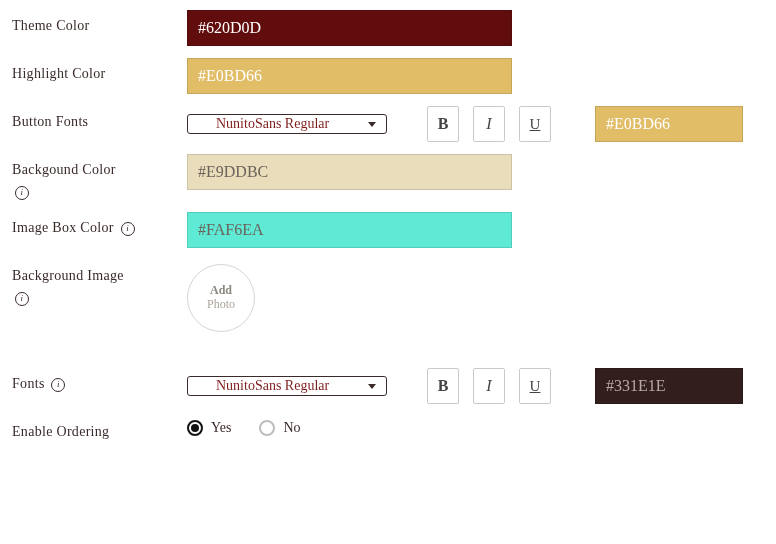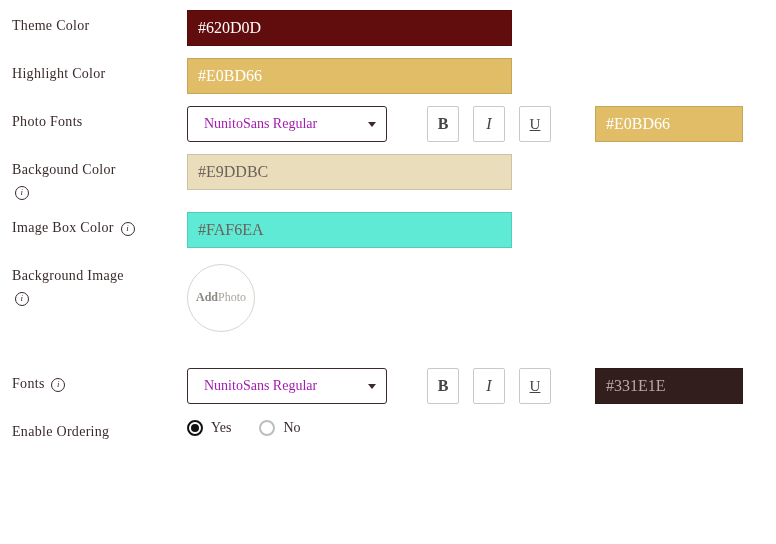--- a/index.html
+++ b/index.html
@@ -53,30 +53,30 @@
       padding: 0 10px;
       display: flex;
       align-items: center;
       font-size: 16px;
     }
     .color-swatch.dark { color: #fff; }
     .color-swatch.light { color: #6b625a; }
     .color-swatch.sm { width: 148px; }
     .font-select {
       width: 200px;
-      height: 36px;
+      height: 20px;
       border: 1px solid #3a2a2a;
       border-radius: 3px;
       background: #fff;
       display: flex;
       align-items: center;
       justify-content: space-between;
-      padding: 0 10px 0 16px;
+      padding: 0 10px 0 28px;
       font-size: 14px;
-      color: #a21caf;
+      color: #7f1d1d;
       cursor: pointer;
     }
     .caret {
       width: 0; height: 0;
       border-left: 4px solid transparent;
       border-right: 4px solid transparent;
       border-top: 5px solid #3a2a2a;
     }
     .fmt-group {
       display: flex;
@@ -97,20 +97,21 @@
     }
     .fmt-btn.bold { font-weight: bold; font-size: 16px; font-family: 'Times New Roman', serif; }
     .fmt-btn.italic { font-style: italic; font-size: 16px; font-family: 'Times New Roman', serif; }
     .fmt-btn.underline { text-decoration: underline; font-size: 15px; font-family: 'Times New Roman', serif; }
     .spacer-right { margin-left: 34px; }
     .add-photo {
       width: 68px; height: 68px;
       border: 1px solid #d8d5d1;
       border-radius: 50%;
       display: flex;
+      flex-direction: column;
       align-items: center;
       justify-content: center;
       font-size: 12px;
       color: #aaa49c;
       line-height: 1.15;
       cursor: pointer;
       margin-top: 4px;
     }
     .add-photo .l1 { font-weight: bold; color: #8c877f; }
     .radio-group { display: flex; gap: 28px; align-items: center; padding-top: 4px;}
@@ -144,21 +145,21 @@
   </div>
   <div class="controls-col">
     <div class="color-swatch dark" style="background:#E0BD66">
       <span>#E0BD66</span>
     </div>
   </div>
 </div>
 
 <div class="row">
   <div class="label-col">
-    <span class="label-text">Photo Fonts</span>
+    <span class="label-text">Button Fonts</span>
   </div>
   <div class="controls-col">
     <div class="font-select">
       <span>NunitoSans Regular</span>
       <span class="caret"></span>
     </div>
     <div class="fmt-group">
       <div class="fmt-btn bold">
           <span>B</span>
         </div>

